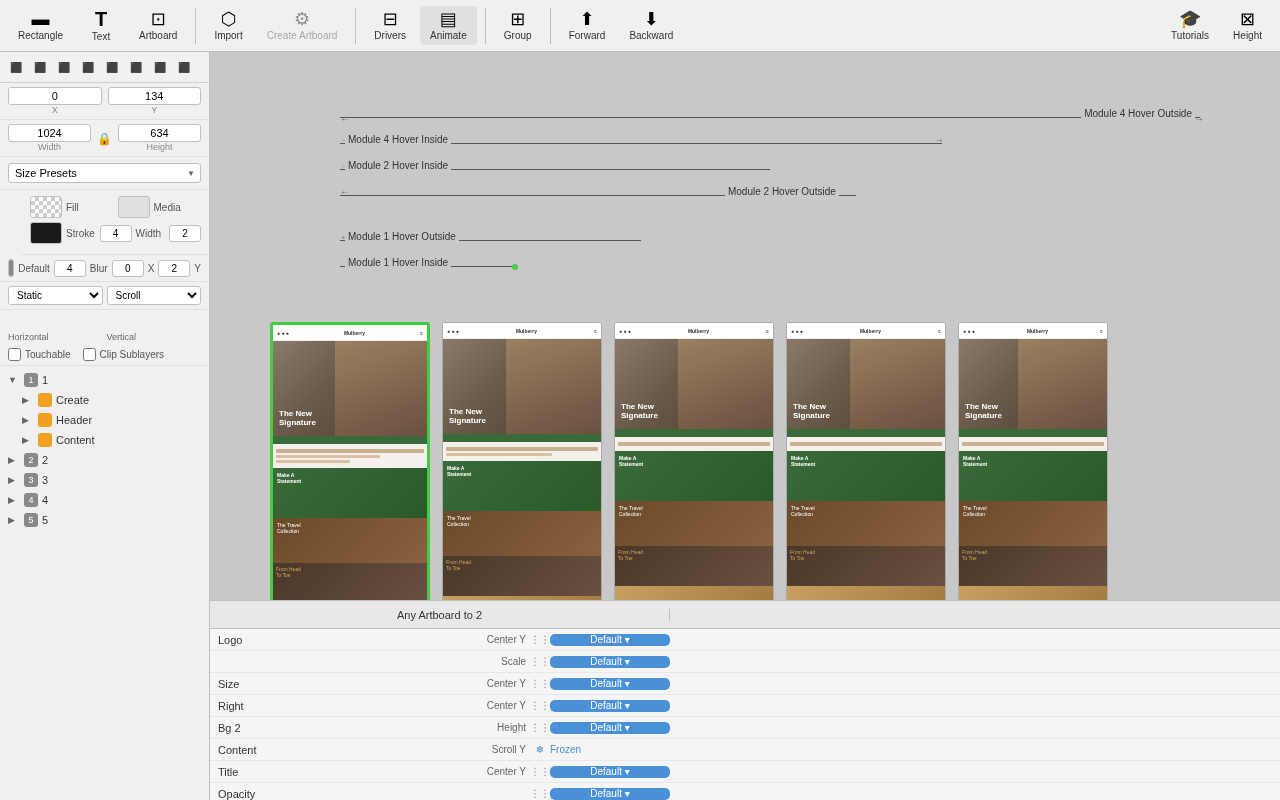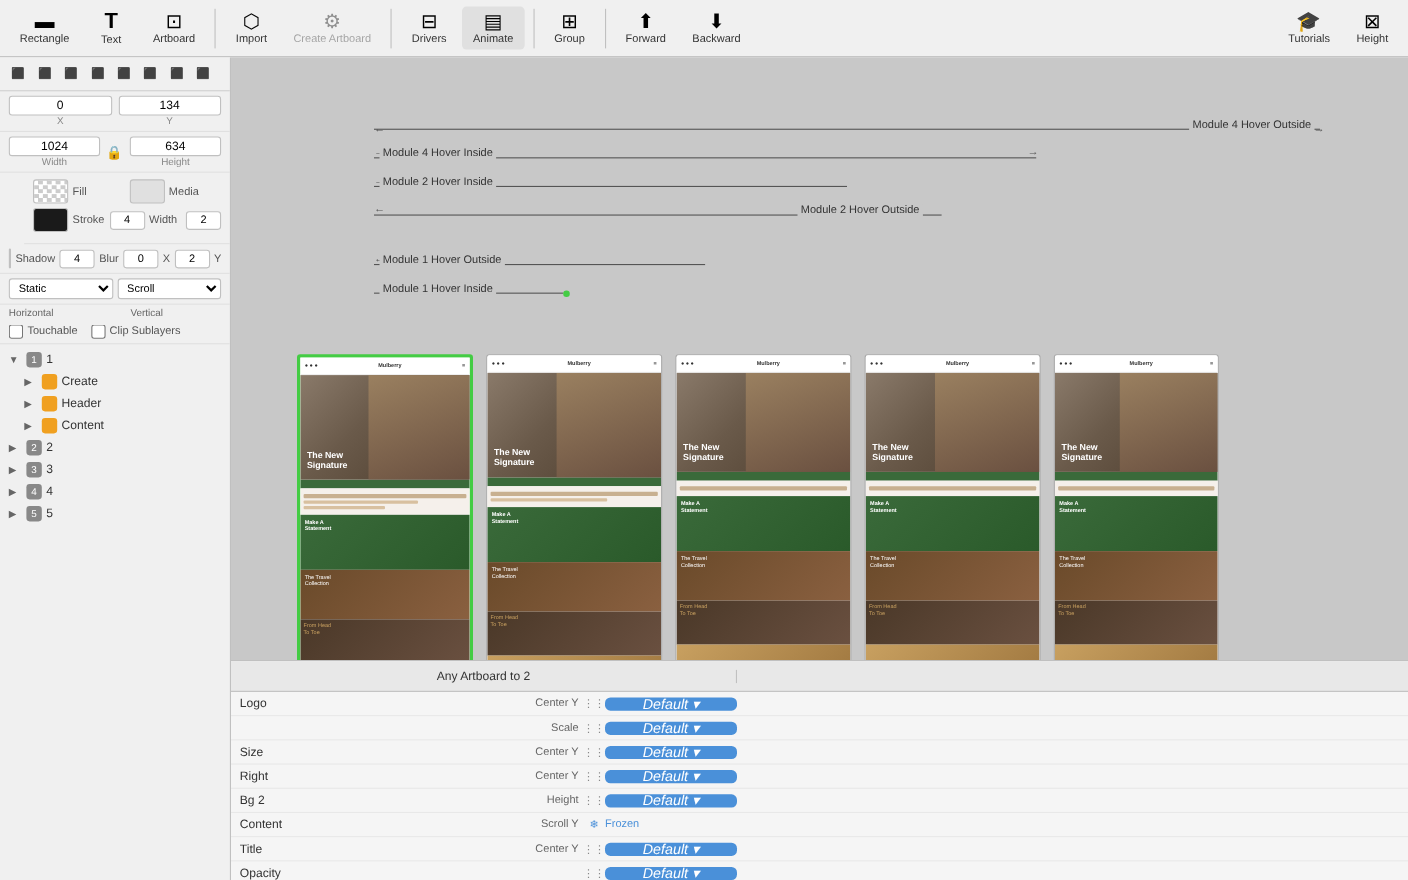--- a/index.html
+++ b/index.html
@@ -342,25 +342,24 @@
     .tl-bar {
       height: 10px;
       border-radius: 5px;
       background: #4a90d9;
       display: flex;
       align-items: center;
       justify-content: center;
       cursor: pointer;
     }
     .tl-label-inside {
-      font-size: 13px;
+      font-size: 10px;
       color: white;
       padding: 0 4px;
       white-space: nowrap;
-      font-style: italic;
     }
     .tl-frozen {
       color: #4a90d9;
       font-size: 10px;
       display: flex;
       align-items: center;
       gap: 4px;
     }
   </style>
 </head>
@@ -455,60 +454,67 @@
       </div>
       <div style="display:flex;align-items:center;padding-top:2px;">
         <span style="font-size:12px;color:#666;cursor:pointer;">🔒</span>
       </div>
       <div class="prop-field">
         <input class="prop-input" value="634" style="">
         <span class="prop-label">Height</span>
       </div>
     </div>
 
+    <div class="size-presets">
+      <div class="select-wrapper">
+        <select class="size-presets-select">
+          <option>Size Presets</option>
+        </select>
+      </div>
+    </div>
 
     <div class="style-props">
       <div class="style-row">
         <div class="style-swatch transparent"></div>
         <span class="style-label">Fill</span>
         <div class="style-swatch" style="background:#e0e0e0;"></div>
         <span class="style-label">Media</span>
       </div>
       <div class="style-row">
         <div class="style-swatch black"></div>
         <span class="style-label">Stroke</span>
         <input class="style-num" value="4" style="">
         <span class="style-label">Width</span>
         <input class="style-num" value="2" style="">
       </div>
     </div>
 
     <div class="shadow-row">
       <div class="shadow-swatch"></div>
-      <span class="style-label">Shadow</span>
+      <span class="style-label">Default</span>
       <input class="style-num" value="4" style="">
       <span class="style-label">Blur</span>
       <input class="style-num" value="0" style="">
       <span class="style-label">X</span>
       <input class="style-num" value="2" style="">
       <span class="style-label">Y</span>
     </div>
 
     <div class="dropdown-row">
       <select class="small-select">
         <option>Static</option>
         <option>Relative</option>
         <option>Fixed</option>
       </select>
       <select class="small-select">
         <option>Scroll</option>
         <option>Fixed</option>
       </select>
     </div>
-    <div style="display:flex;gap:20px;padding:2px 8px;font-size:9px;color:#666;">
+    <div style="display:flex;gap:8px;padding:2px 8px;font-size:9px;color:#666;margin-top:20px;">
       <span>Horizontal</span>
       <span style="margin-left:50px;">Vertical</span>
     </div>
 
     <div class="checkbox-row">
       <label class="checkbox-label">
         <input type="checkbox" style="">
         <span>Touchable</span>
       </label>
       <label class="checkbox-label">

